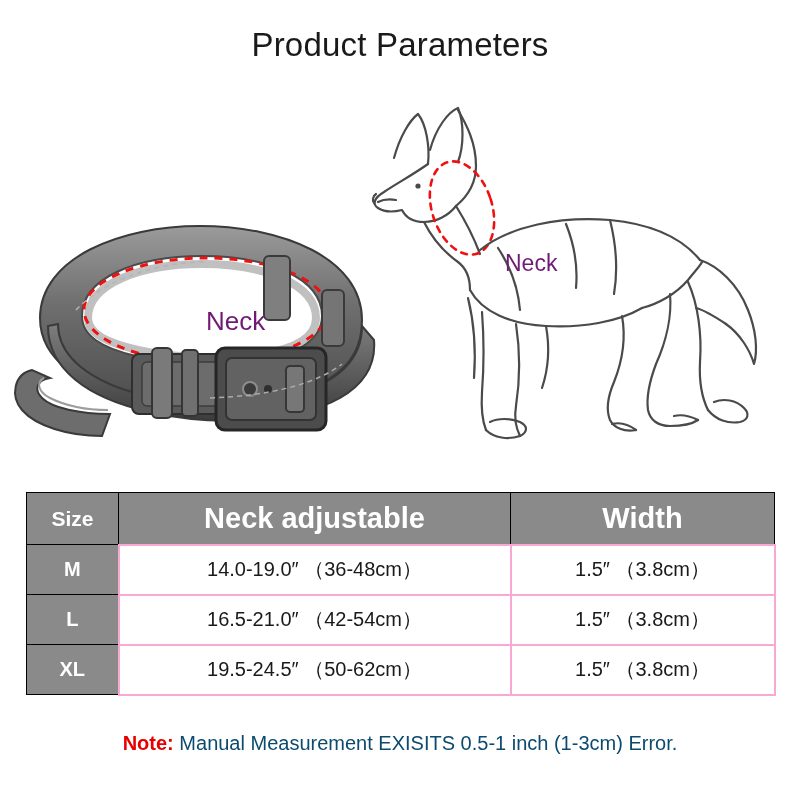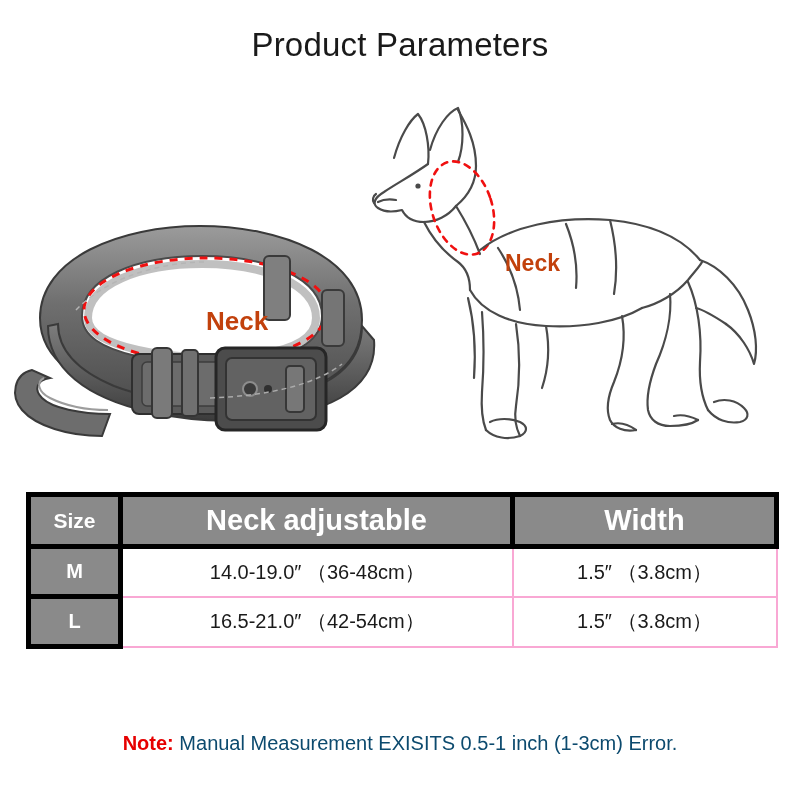--- a/index.html
+++ b/index.html
@@ -49,23 +49,23 @@
   }
   .dog-wrap {
     position: absolute;
     left: 370px;
     top: 10px;
     width: 430px;
     height: 370px;
   }
   .neck-label {
     position: absolute;
-    color: #c2410c;
+    color: #701a75;
     font-size: 26px;
-    font-weight: 700;
+    font-weight: 400;
     white-space: nowrap;
   }
   .neck-label.collar {
     left: 206px;
     top: 218px;
   }
   .neck-label.dog {
     left: 505px;
     top: 162px;
     font-size: 23px;
@@ -74,21 +74,21 @@
   
   .spec-table {
     position: absolute;
     left: 26px;
     top: 492px;
     width: 748px;
     border-collapse: collapse;
     table-layout: fixed;
   }
   .spec-table th, .spec-table td {
-    border: 5px solid #000000;
+    border: 1px solid #000000;
     text-align: center;
     color: #ffffff;
     font-weight: bold;
   }
   .spec-table thead th {
     background: #8a8a8a;
     height: 52px;
     font-size: 29px;
   }
   .spec-table thead th.size-col { font-size: 21px; }
@@ -262,20 +262,25 @@
       <tr>
         <td class="size-cell">M</td>
         <td class="val-cell">14.0-19.0″ （36-48cm）</td>
         <td class="val-cell">1.5″ （3.8cm）</td>
       </tr>
       <tr>
         <td class="size-cell">L</td>
         <td class="val-cell">16.5-21.0″ （42-54cm）</td>
         <td class="val-cell">1.5″ （3.8cm）</td>
       </tr>
+      <tr>
+        <td class="size-cell">XL</td>
+        <td class="val-cell">19.5-24.5″ （50-62cm）</td>
+        <td class="val-cell">1.5″ （3.8cm）</td>
+      </tr>
     </tbody>
   </table>
 
   <div class="note-row">
     <span class="note-label">Note:</span>
     <span class="note-text">Manual Measurement EXISITS 0.5-1 inch (1-3cm) Error.</span>
   </div>
 
 </div>
 

